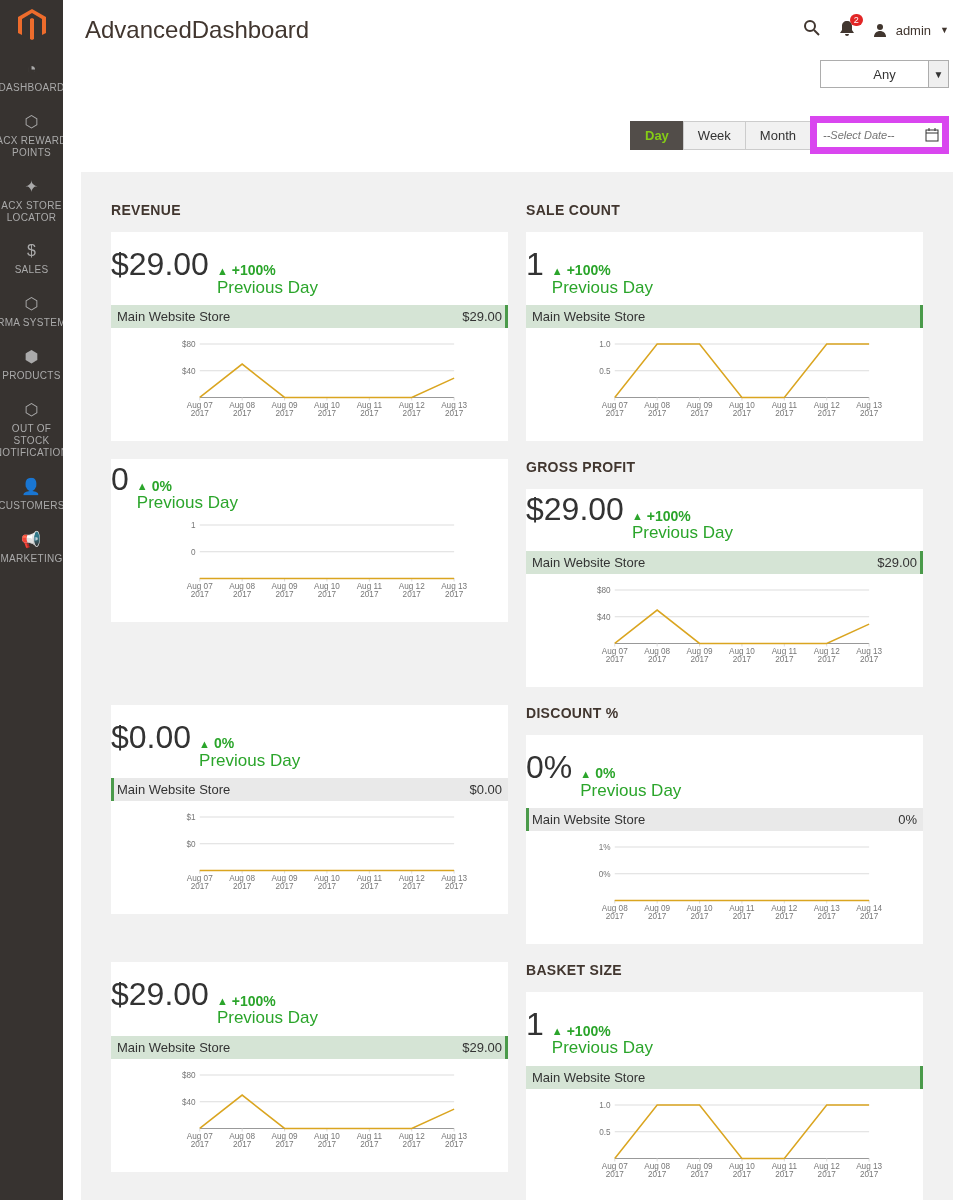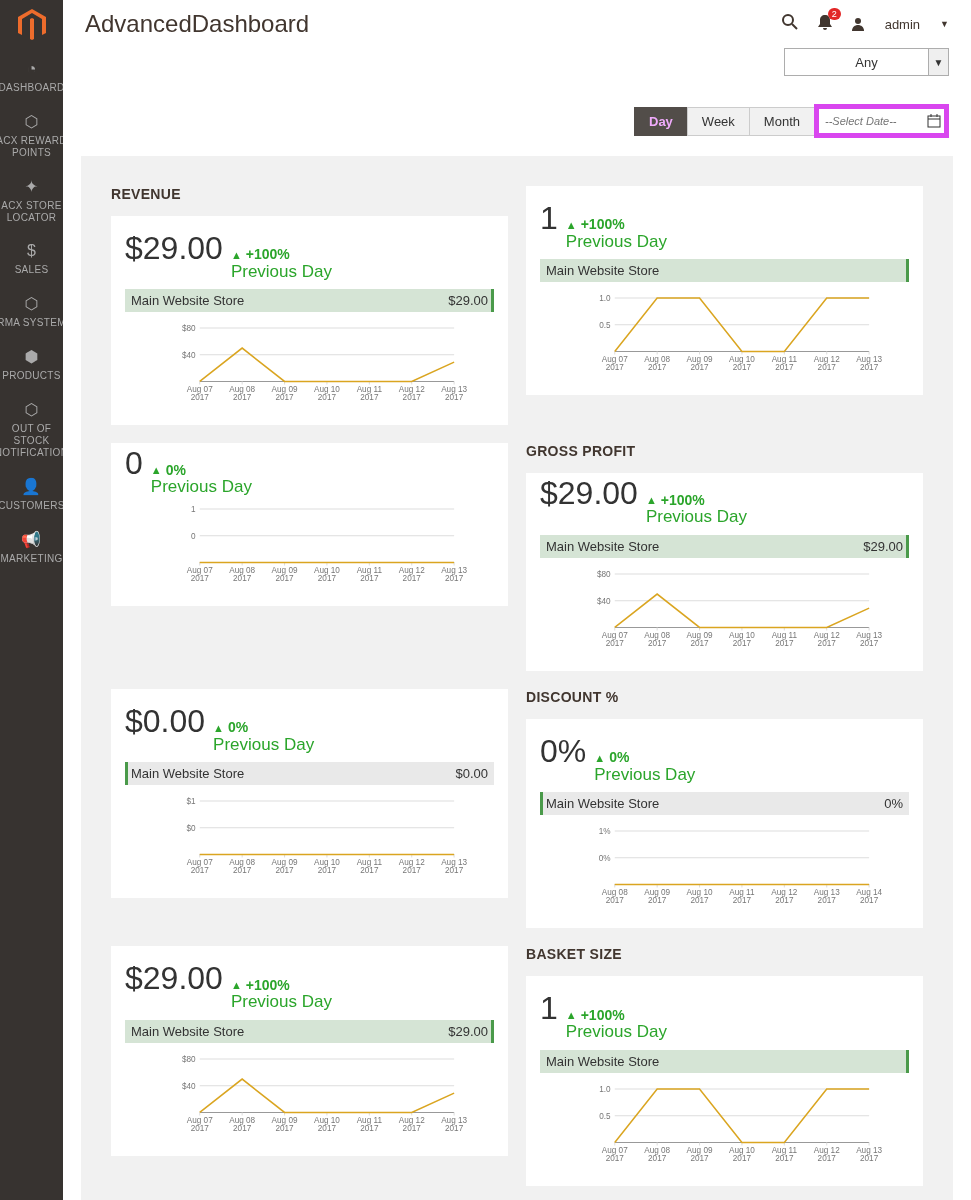--- a/index.html
+++ b/index.html
@@ -4,43 +4,43 @@
 <style>
 * { margin: 0; padding: 0; box-sizing: border-box; }
 body { font-family: Arial, Helvetica, sans-serif; background: #fff; color: #333; font-size: 13px; }
 .app { display: flex; min-height: 100vh; }
 .sidebar { width: 63px; background: #373330; color: #aaa; display: flex; flex-direction: column; align-items: center; }
 .logo { width: 100%; height: 50px; display: flex; align-items: center; justify-content: center; color: #ed6c2c; }
 .nav-item { width: 100%; padding: 10px 4px 8px; display: flex; flex-direction: column; align-items: center; cursor: pointer; text-align: center; }
 .nav-item .icon { font-size: 16px; margin-bottom: 4px; color: #aaa; }
 .nav-item .label { font-size: 10px; letter-spacing: 0.3px; color: #aaa; line-height: 1.2; text-transform: uppercase; }
 .main { flex: 1; background: #fff; padding: 0; }
-.header { display: flex; align-items: center; justify-content: space-between; padding: 10px 22px; }
+.header { display: flex; align-items: center; justify-content: space-between; padding: 16px 22px; }
 .page-title { font-size: 24px; font-weight: 400; color: #41362f; }
 .header-right { display: flex; align-items: center; gap: 18px; }
 .search-icon { font-size: 18px; cursor: pointer; color: #41362f; }
 .notif { position: relative; cursor: pointer; color: #41362f; font-size: 16px; }
 .notif-badge { position: absolute; top: -6px; right: -8px; background: #e22626; color: #fff; border-radius: 8px; font-size: 9px; padding: 1px 4px; min-width: 12px; text-align: center; }
-.user { display: flex; align-items: center; gap: 20px; cursor: pointer; color: #41362f; font-size: 13px; }
+.user { display: flex; align-items: center; gap: 9px; cursor: pointer; color: #41362f; font-size: 13px; }
 .controls { display: flex; justify-content: flex-end; padding: 0 22px 10px; }
-.store-select { width: 165px; border: 1px solid #adadad; display: flex; align-items: center; justify-content: center; height: 28px; font-size: 13px; color: #333; position: relative; }
+.store-select { width: 129px; border: 1px solid #adadad; display: flex; align-items: center; justify-content: center; height: 28px; font-size: 13px; color: #333; position: relative; }
 .store-select .arrow-box { position: absolute; right: 0; top: 0; bottom: 0; width: 20px; border-left: 1px solid #adadad; background: #efefef; display: flex; align-items: center; justify-content: center; font-size: 10px; }
 .time-row { display: flex; justify-content: flex-end; align-items: center; gap: 0; padding: 0 22px 18px; margin-top: 18px; }
 .time-tab { padding: 6px 14px; font-size: 13px; border: 1px solid #ccc; background: #f1f1f1; cursor: pointer; border-right: none; }
 .time-tab:last-of-type { border-right: 1px solid #ccc; margin-right: 10px; }
-.time-tab.active { background: #524d49; color: #f0abfc; border-color: #524d49; font-weight: bold; }
+.time-tab.active { background: #524d49; color: #84cc16; border-color: #524d49; font-weight: bold; }
 .date-input { border: 1px solid #adadad; padding: 4px 6px; font-size: 11px; width: 105px; font-style: italic; color: #888; }
-.date-wrap { display: flex; align-items: center; border: 5px solid #d946ef; }
+.date-wrap { display: flex; align-items: center; border: 7px solid #d946ef; }
 .date-wrap input { border: none; }
 .date-btn { width: 20px; height: 24px; display: flex; align-items: center; justify-content: center; cursor: pointer; font-size: 13px; }
 .content { background: #f1f1f1; padding: 30px 30px; margin: 0 18px; }
 .grid { display: grid; grid-template-columns: 1fr 1fr; gap: 18px 18px; }
 .card-wrap { display: flex; flex-direction: column; }
 .card-title { font-size: 14px; font-weight: bold; color: #41362f; text-transform: uppercase; margin-bottom: 14px; letter-spacing: 0.3px; }
-.card { background: #fff; padding: 14px 14px 18px; }
+.card { background: #fff; padding: 14px 0 18px; }
 .metric-row { display: flex; align-items: baseline; gap: 6px; margin-bottom: 8px; overflow: hidden; }
 .metric-value { font-size: 32px; font-weight: 400; color: #333; }
 .trend { color: #2ba52b; font-size: 14px; font-weight: 600; display: flex; flex-direction: column; line-height: 1.1; margin-left: 2px; }
 .trend-top { display: flex; align-items: center; gap: 4px; }
 .trend-arrow { font-size: 11px; }
 .trend-sub { color: #2ba52b; font-size: 17px; font-weight: 400; }
 .store-bar { background: #d5e4d5; color: #333; font-size: 13px; padding: 4px 6px; display: flex; justify-content: space-between; align-items: center; margin-bottom: 12px; position: relative; }
 .store-bar .bar-end { position: absolute; right: 0; top: 0; bottom: 0; width: 3px; background: #4a9a4a; }
 .store-bar-light { background: #e9e9e9; }
 .store-bar-light .bar-start { position: absolute; left: 0; top: 0; bottom: 0; width: 3px; background: #4a9a4a; }
@@ -194,20 +194,21 @@
                   <text x="244.66666666666669" y="66" text-anchor="middle">Aug 12</text>
                   <text x="244.66666666666669" y="74" text-anchor="middle">2017</text>
                   <line class="grid-line" x1="286" y1="56" x2="286" y2="59"></line>
                   <text x="286" y="66" text-anchor="middle">Aug 13</text>
                   <text x="286" y="74" text-anchor="middle">2017</text>
                   <polyline class="series" points="38,56 79.33333333333334,23.5 120.66666666666667,56 162,56 203.33333333333334,56 244.66666666666669,56 286,37.150000000000006"></polyline>
                 </svg></div>
     </div>
           </div>
           <div class="card-wrap">
+    <div class="card-title">SALE COUNT</div>
     <div class="card">
       <div class="metric-row" style="">
         <span class="metric-value">1</span>
         <span class="trend">
           <span class="trend-top"><span class="trend-arrow">▲</span> +100%</span>
           <span class="trend-sub">Previous Day</span>
         </span>
       </div>
       <div class="store-bar ">
 

